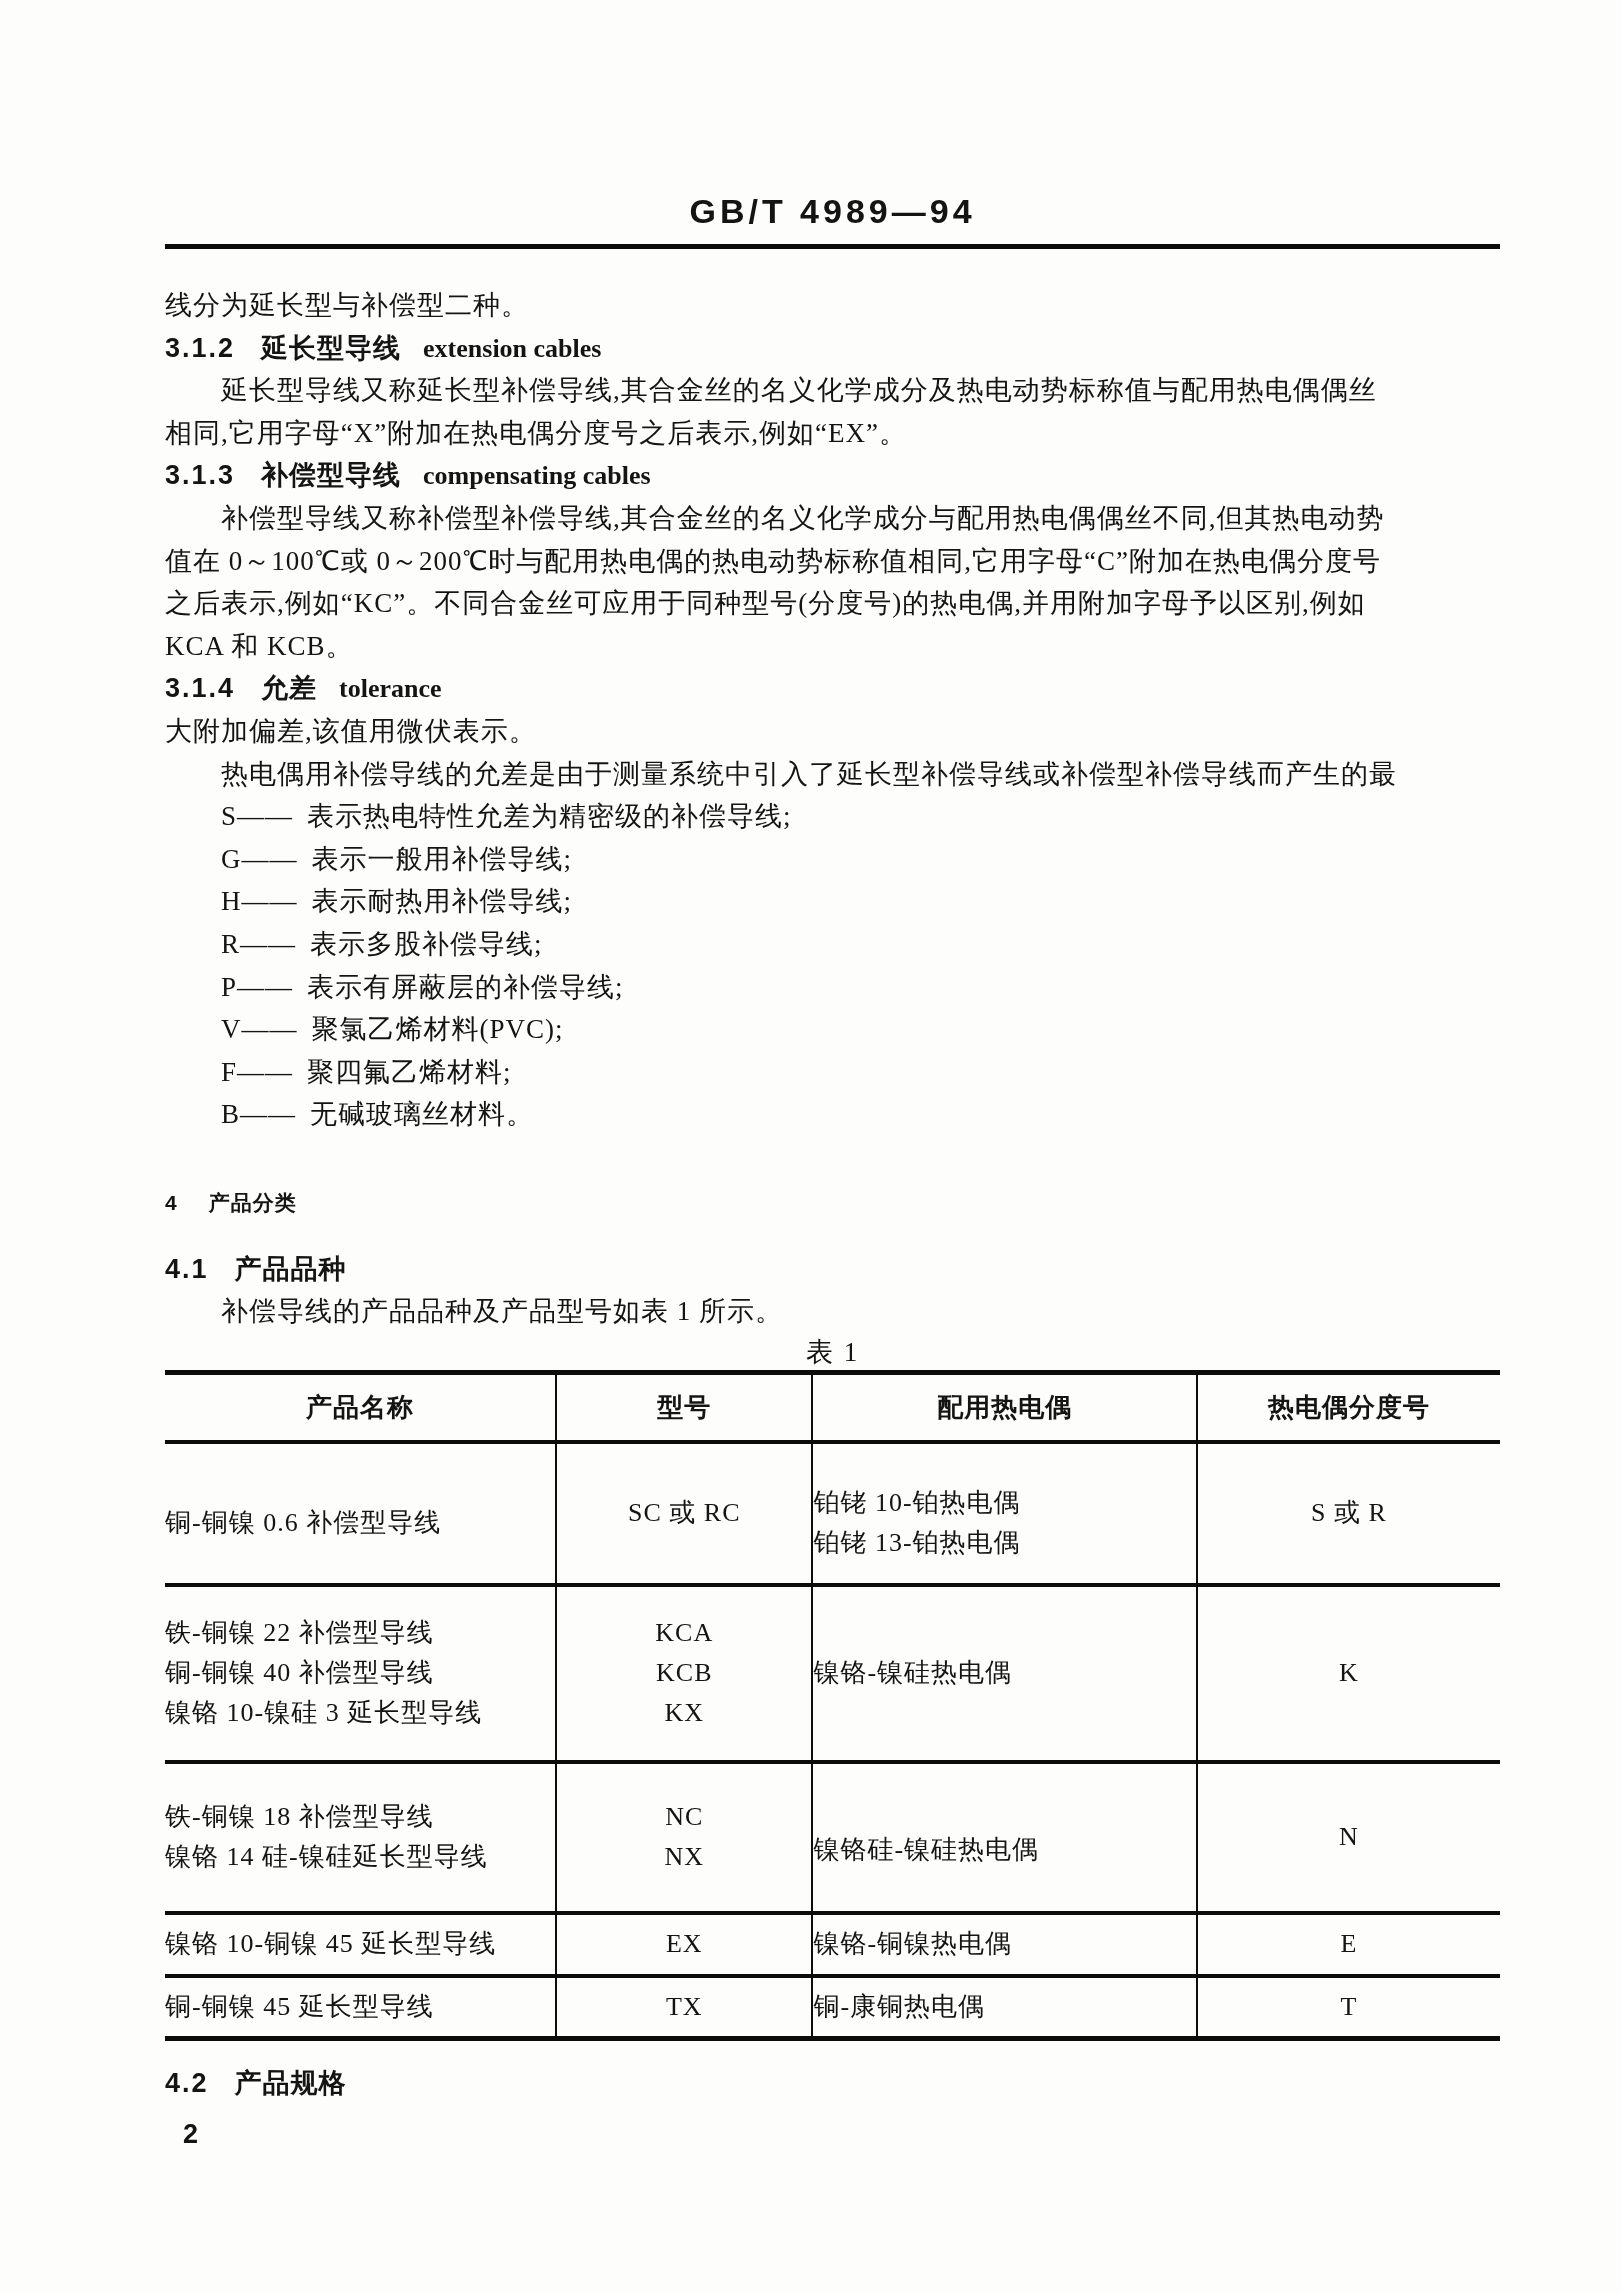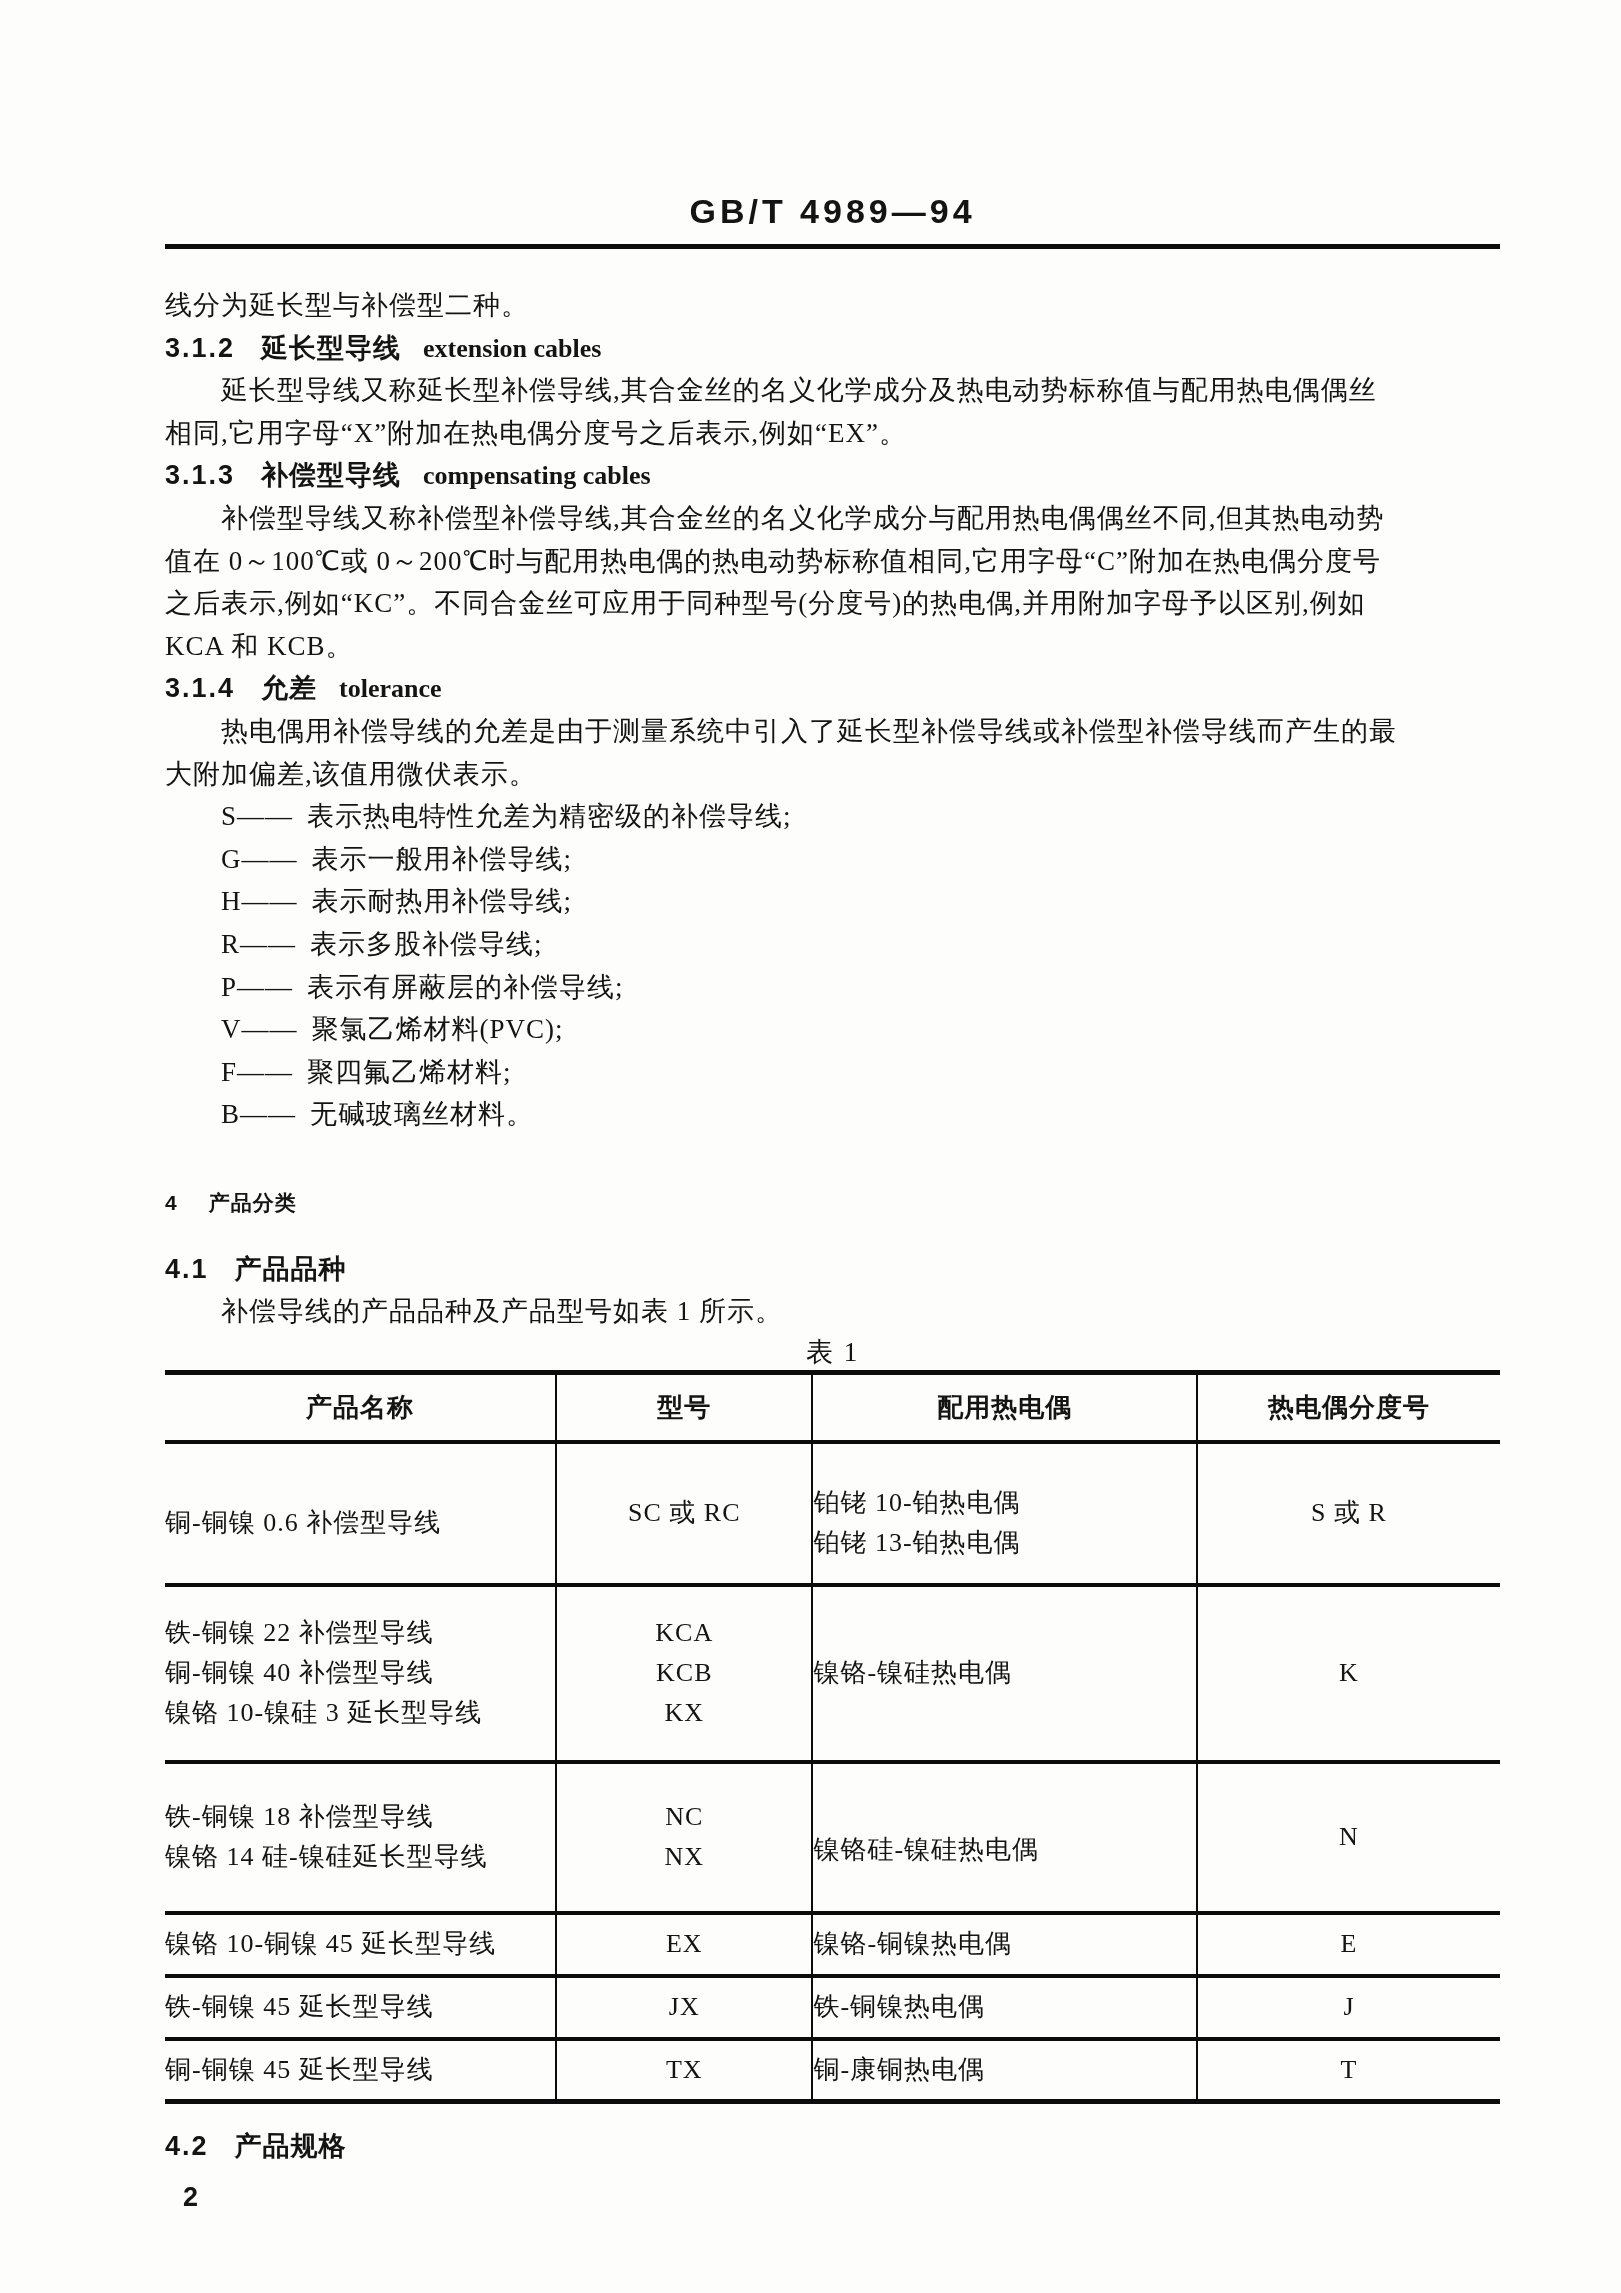--- a/index.html
+++ b/index.html
@@ -115,22 +115,22 @@
         <span class="cnum">3.1.3</span><span class="ctitle">补偿型导线</span><span class="cen">compensating cables</span>
       </div>
       <div class="bline indent">补偿型导线又称补偿型补偿导线,其合金丝的名义化学成分与配用热电偶偶丝不同,但其热电动势</div>
       <div class="bline">值在 0～100℃或 0～200℃时与配用热电偶的热电动势标称值相同,它用字母“C”附加在热电偶分度号</div>
       <div class="bline">之后表示,例如“KC”。不同合金丝可应用于同种型号(分度号)的热电偶,并用附加字母予以区别,例如</div>
       <div class="bline">KCA 和 KCB。</div>
 
       <div class="bline clause">
         <span class="cnum">3.1.4</span><span class="ctitle">允差</span><span class="cen">tolerance</span>
       </div>
+      <div class="bline">大附加偏差,该值用微伏表示。</div>
       <div class="bline indent">热电偶用补偿导线的允差是由于测量系统中引入了延长型补偿导线或补偿型补偿导线而产生的最</div>
-      <div class="bline">大附加偏差,该值用微伏表示。</div>
 
 
       <div class="bline indent symbol-line">
         <span class="sym-label">S——</span><span>表示热电特性允差为精密级的补偿导线;</span>
       </div>
       <div class="bline indent symbol-line">
         <span class="sym-label">G——</span><span>表示一般用补偿导线;</span>
       </div>
       <div class="bline indent symbol-line">
         <span class="sym-label">H——</span><span>表示耐热用补偿导线;</span>
@@ -233,34 +233,20 @@
         <td class="vline c-center">
           <div class="cl">EX</div>
         </td>
         <td class="vline c-left">
           <div class="cl">镍铬-铜镍热电偶</div>
         </td>
         <td class="vline c-center">
           <div class="cl">E</div>
         </td>
       </tr>
-      <tr class="r5">
-        <td class="c-left">
-          <div class="cl">铁-铜镍 45 延长型导线</div>
-        </td>
-        <td class="vline c-center">
-          <div class="cl">JX</div>
-        </td>
-        <td class="vline c-left">
-          <div class="cl">铁-铜镍热电偶</div>
-        </td>
-        <td class="vline c-center">
-          <div class="cl">J</div>
-        </td>
-      </tr>
       <tr class="r6">
         <td class="c-left">
           <div class="cl">铜-铜镍 45 延长型导线</div>
         </td>
         <td class="vline c-center">
           <div class="cl">TX</div>
         </td>
         <td class="vline c-left">
           <div class="cl">铜-康铜热电偶</div>
         </td>

